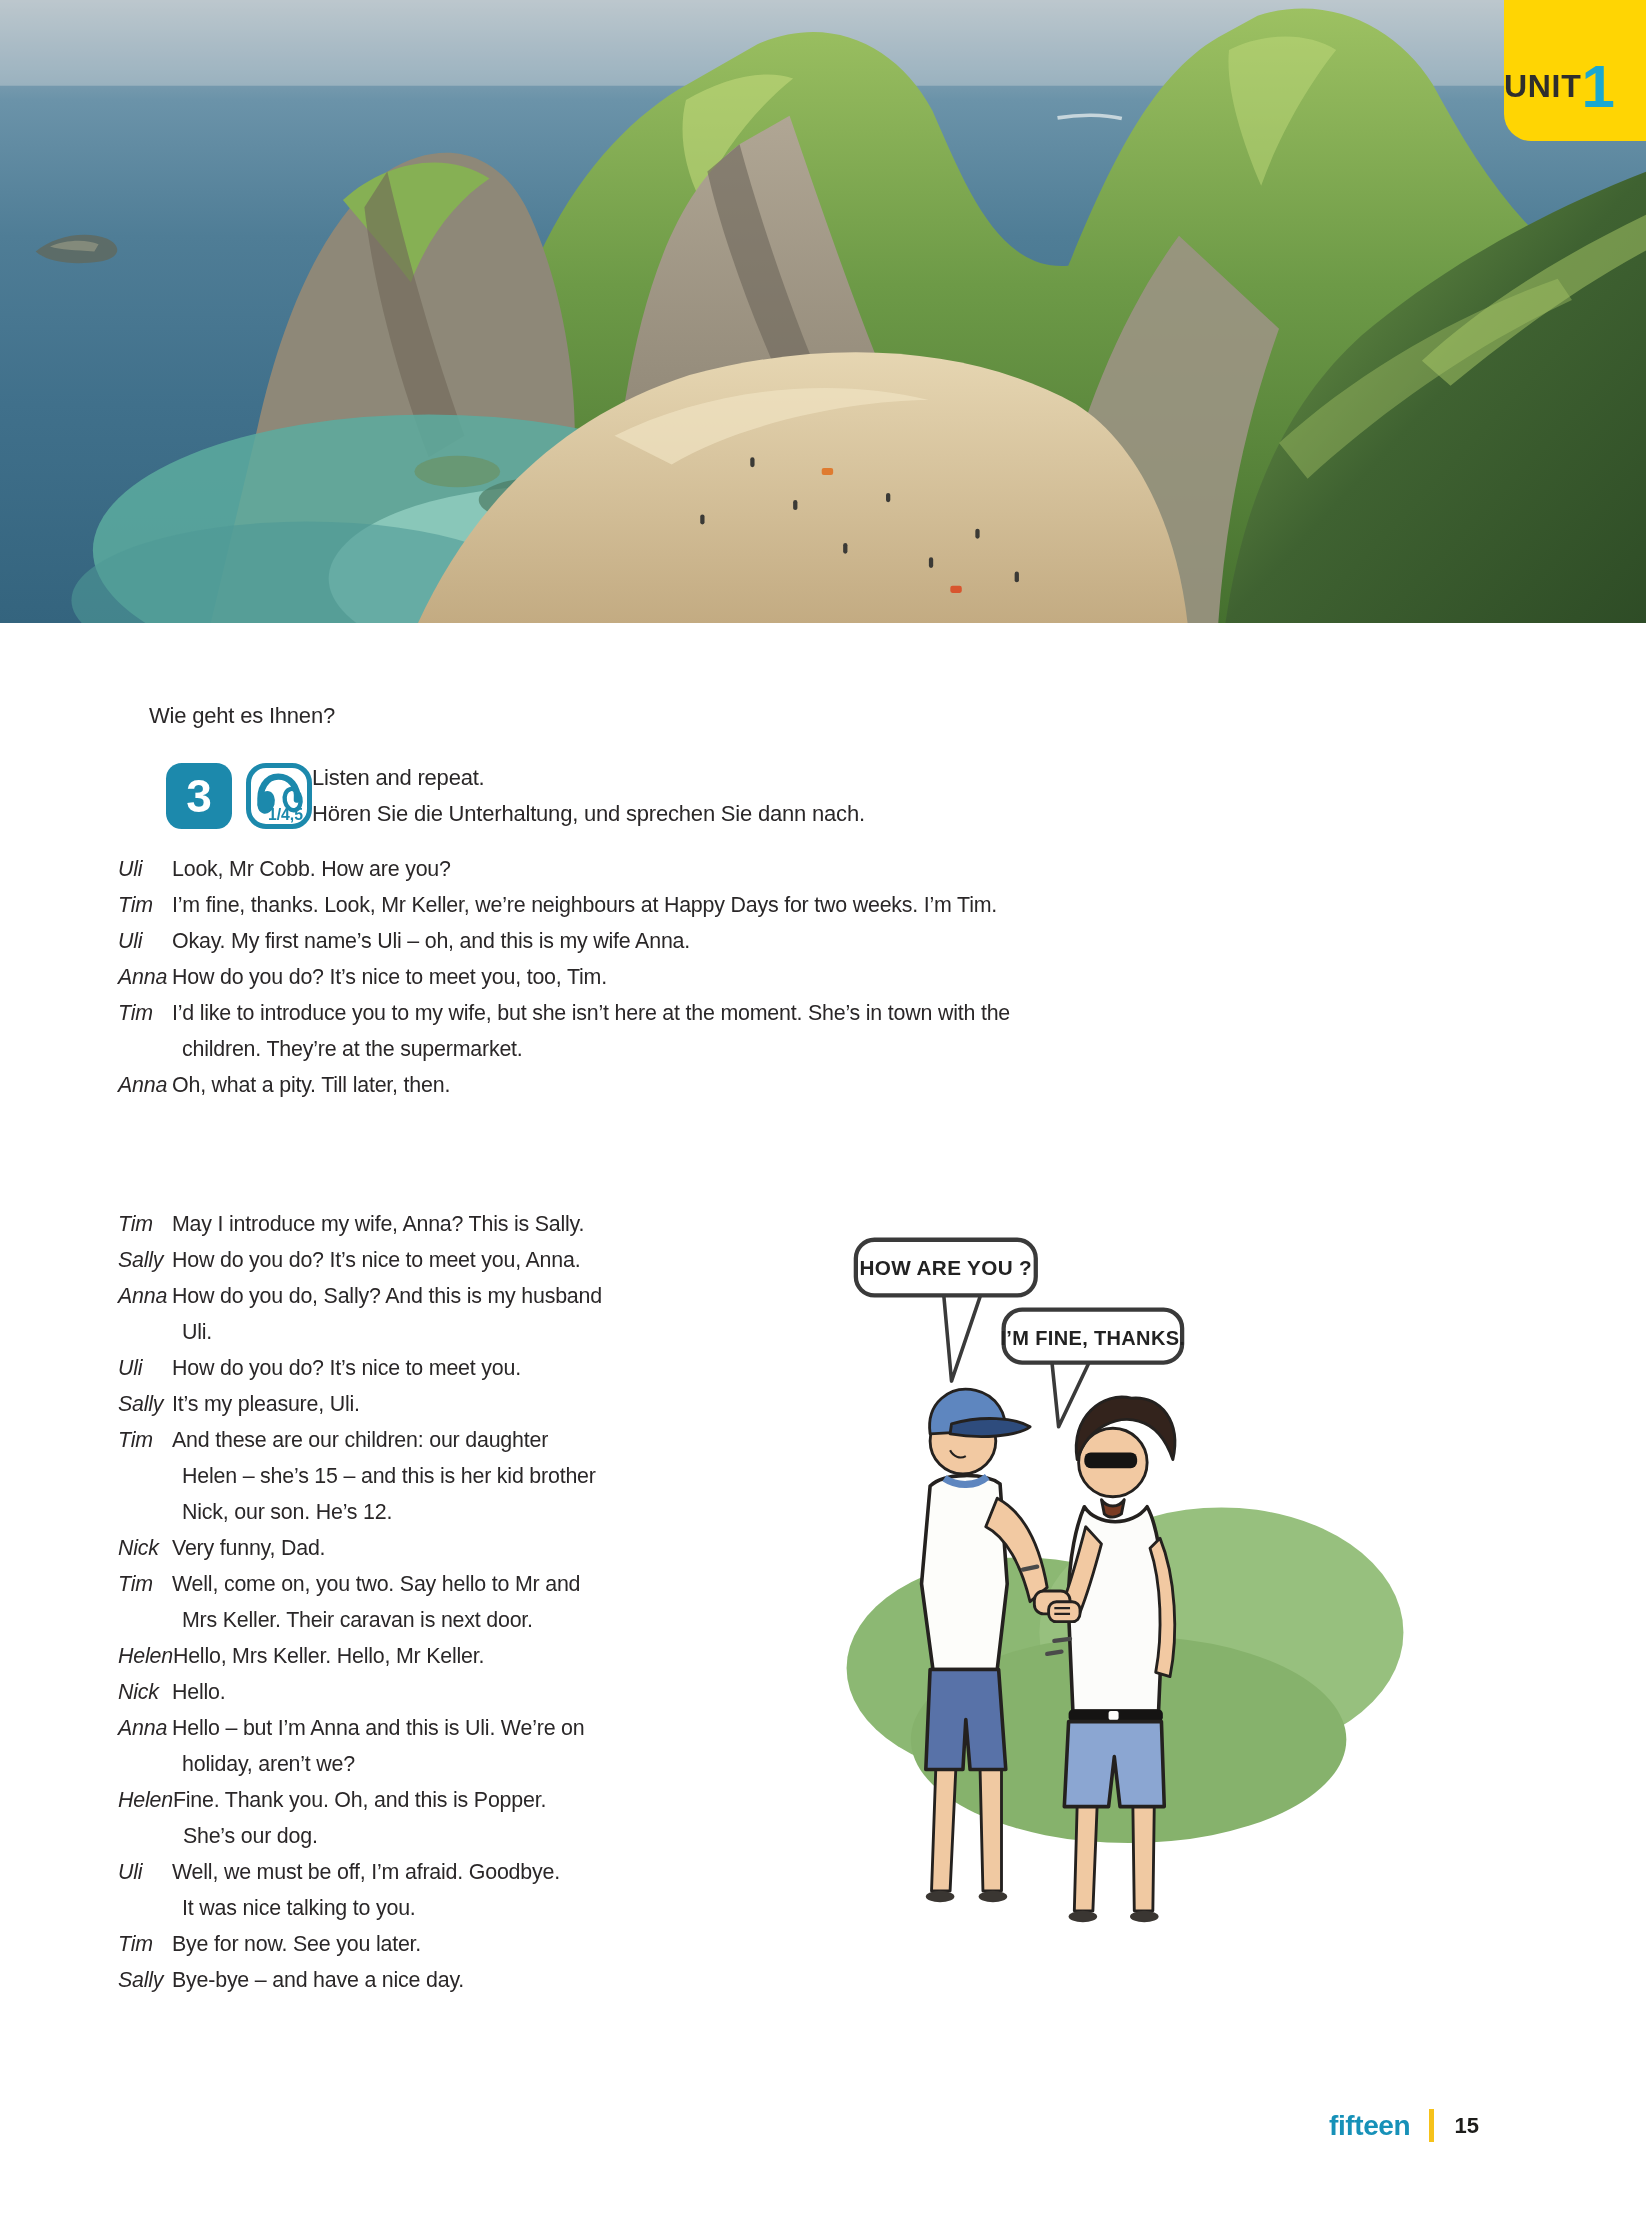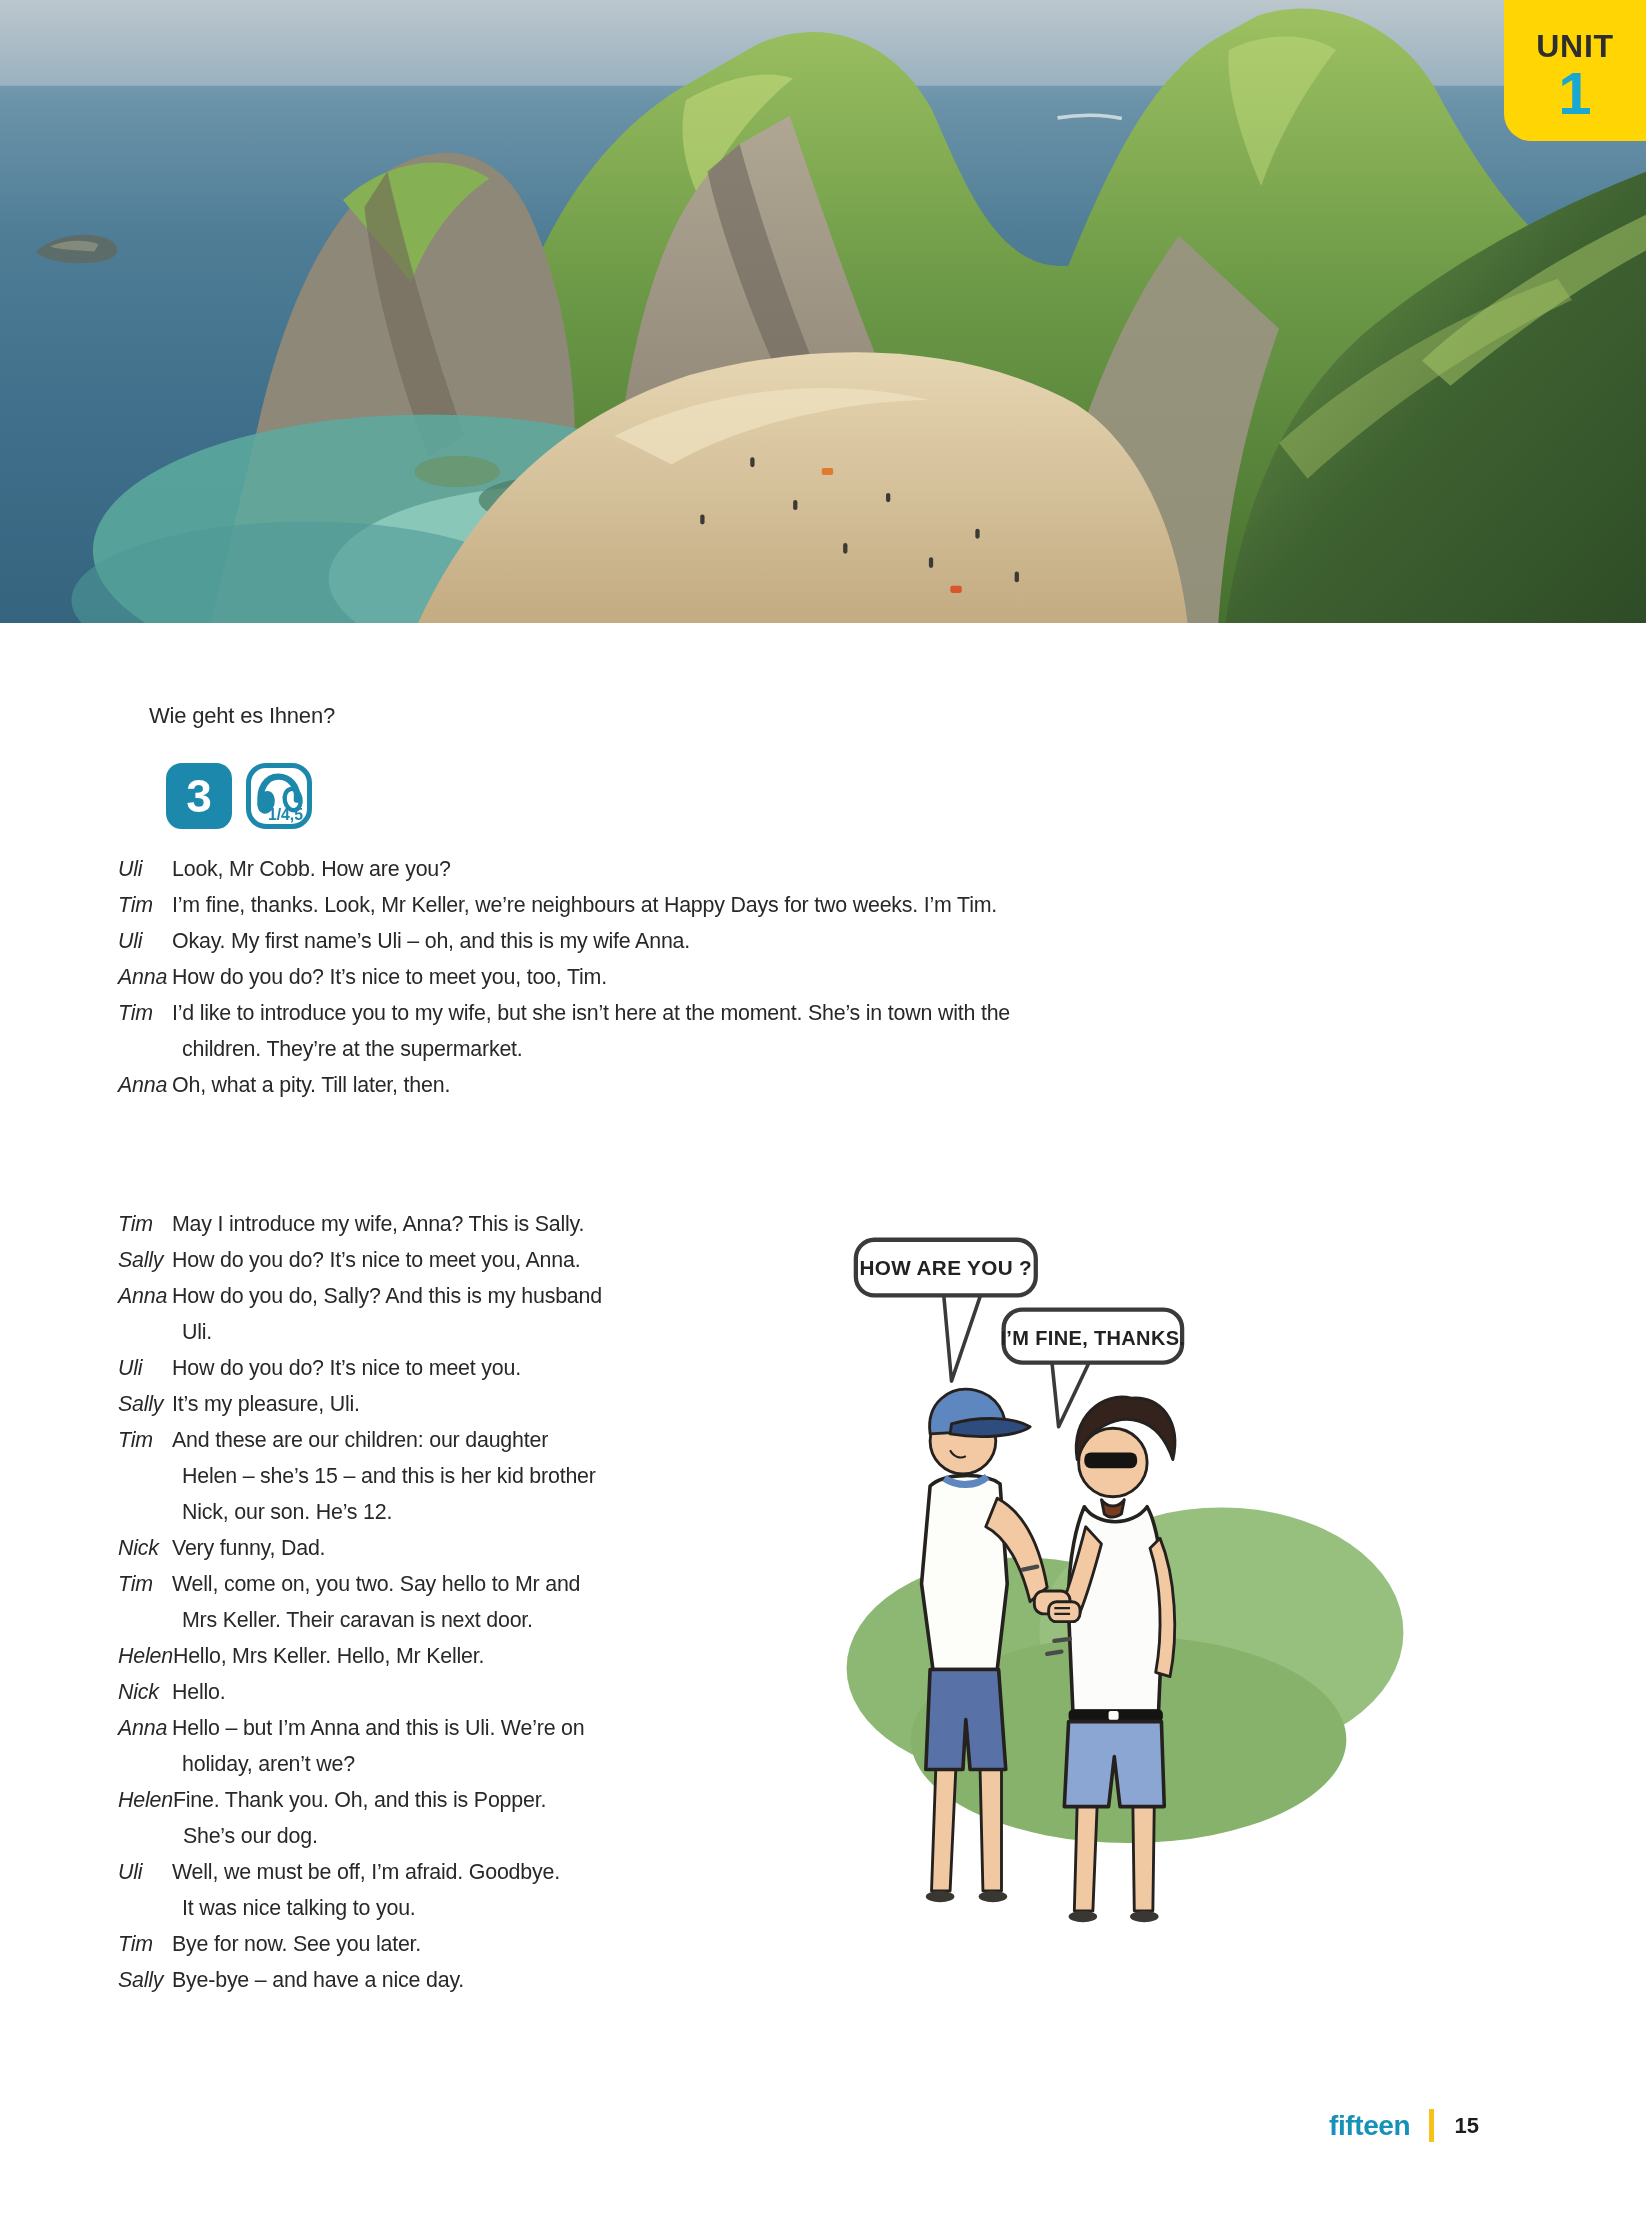--- a/index.html
+++ b/index.html
@@ -8,21 +8,21 @@
     font-family:"Liberation Sans",sans-serif;color:#262425;overflow:hidden;
     margin:0 auto;
   }
   
   .photo{position:absolute;left:0;top:0;width:1647px;height:623px;}
   .photo svg{display:block;width:100%;height:100%;}
   
   .unit-badge{
     position:absolute;left:1504px;top:0;width:142px;height:141px;
     background:#ffd503;border-bottom-left-radius:27px;
-    display:flex;flex-direction:column;align-items:center;justify-content:flex-start;
+    display:flex;flex-direction:row;align-items:center;justify-content:flex-start;
     padding-top:30px;box-sizing:border-box;
   }
   .unit-badge .unit-word{font-size:32px;font-weight:bold;color:#2f2e2d;letter-spacing:0.7px;line-height:1;}
   .unit-badge .unit-number{font-size:60px;font-weight:bold;color:#19a8d1;line-height:0.95;margin-top:2.9px;}
   
   .page-title{
     position:absolute;left:147px;top:641px;
     font-size:46px;font-weight:bold;color:#1791b8;letter-spacing:-0.7px;
   }
   .page-subtitle{position:absolute;left:149px;top:703px;font-size:22px;color:#2a2728;letter-spacing:-0.2px;}
@@ -155,20 +155,22 @@
 
   <div class="exercise-number">3</div>
   <div class="audio-box">
     <svg viewBox="0 0 78 78">
       <path d="M 14 52 C 10 28 22 12 38 12 C 54 12 66 26 64 44" fill="none" stroke="#1c89ac" stroke-width="9" stroke-linecap="round"></path>
       <ellipse cx="21" cy="48" rx="12" ry="16" fill="#1c89ac" transform="rotate(14 21 48)"></ellipse>
       <ellipse cx="58" cy="44" rx="11" ry="15" fill="none" stroke="#1c89ac" stroke-width="6" transform="rotate(-12 58 44)"></ellipse>
       <text x="48" y="72" text-anchor="middle" font-family="Liberation Sans, sans-serif" font-size="22" font-weight="bold" fill="#1c89ac">1/4,5</text>
     </svg>
   </div>
+  <div class="instruction">Listen and repeat.
+Hören Sie die Unterhaltung, und sprechen Sie dann nach.</div>
 
   <div class="dialogue dialogue-1">
 
       <div class="dialogue-row">
         <div class="speaker">Uli</div>
         <div class="line-text">Look, Mr Cobb. How are you?</div>
       </div>
 
       <div class="dialogue-row">
         <div class="speaker">Tim</div>

